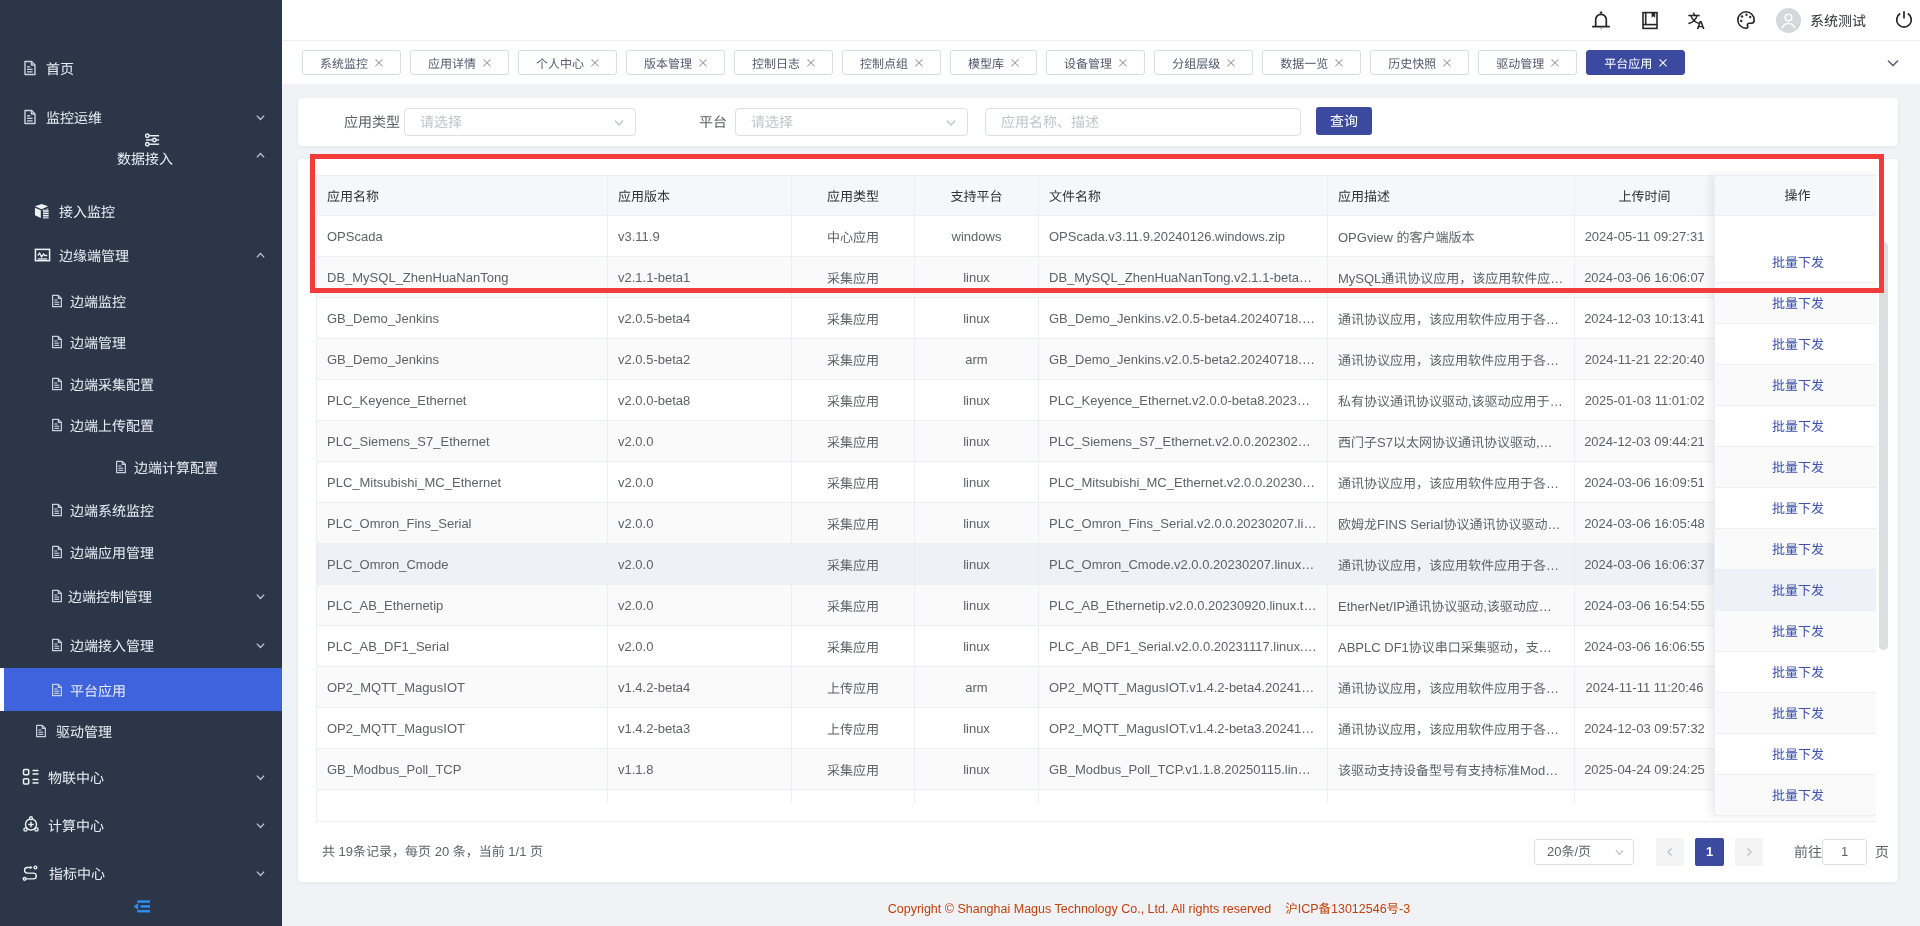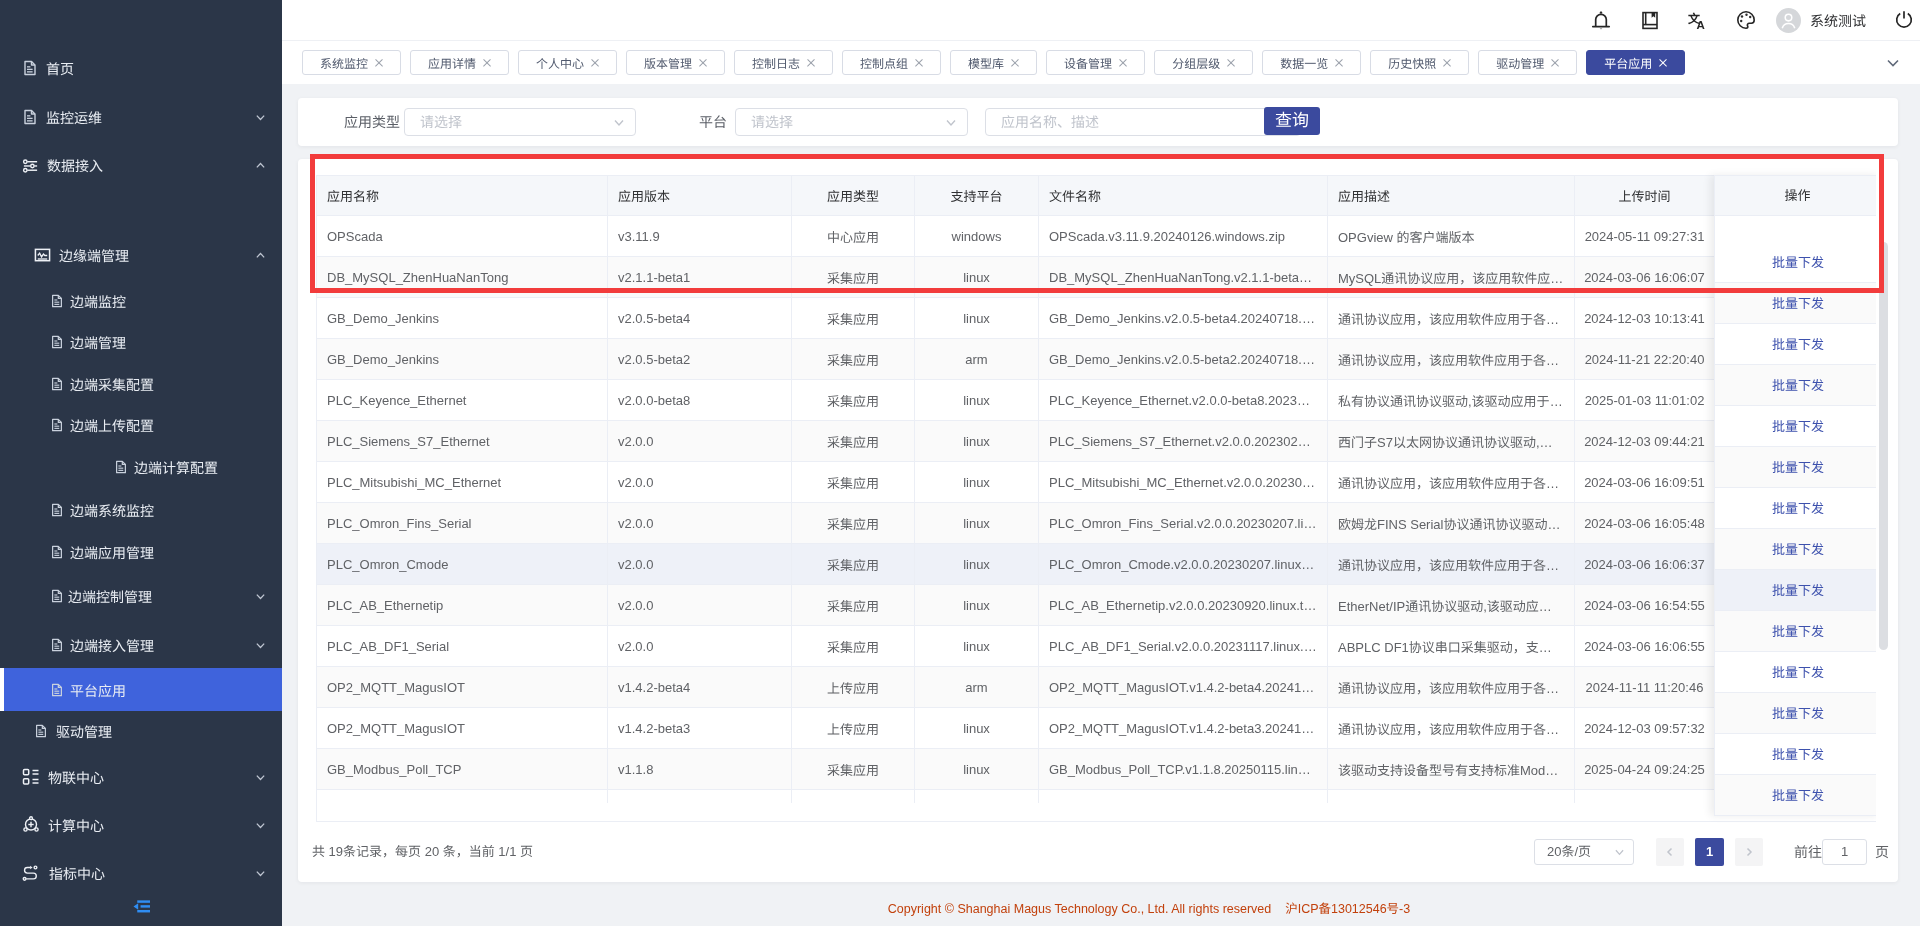--- a/index.html
+++ b/index.html
@@ -28,21 +28,21 @@
 .tab .x::before{transform:translate(-50%,-50%) rotate(45deg);}
 .tab .x::after{transform:translate(-50%,-50%) rotate(-45deg);}
 .tab.on{background:#3b4a9e;border-color:#3b4a9e;color:#fff;}
 .tab.on .x::before,.tab.on .x::after{background:#fff;}
 
 #filtercard{position:absolute;left:298px;top:98px;width:1600px;height:48px;background:#fff;border-radius:4px;box-shadow:0 1px 4px rgba(0,21,41,.06);}
 #tablecard{position:absolute;left:298px;top:159px;width:1600px;height:723px;background:#fff;border-radius:4px;box-shadow:0 1px 4px rgba(0,21,41,.06);}
 .flabel{position:absolute;top:0;height:48px;line-height:48px;color:#5a5e66;font-size:14px;}
 .fsel{position:absolute;top:10px;height:28px;border:1px solid #dcdfe6;border-radius:4px;background:#fff;color:#c0c4cc;font-size:14px;line-height:26px;padding-left:15px;}
 .fsel .sarr{position:absolute;right:10px;top:9px;}
-.fbtn{position:absolute;left:966px;top:9px;width:56px;height:28px;background:#3b4a9e;border-radius:3px;color:#fff;font-size:17px;text-align:center;line-height:28px;}
+.fbtn{position:absolute;left:1018px;top:9px;width:56px;height:28px;background:#3b4a9e;border-radius:3px;color:#fff;font-size:14px;text-align:center;line-height:28px;}
 
 #tbl{position:absolute;left:18px;top:16px;width:1565px;}
 table{border-collapse:collapse;table-layout:fixed;width:1565px;font-size:13px;}
 th,td{border:1px solid #ebeef5;height:41px;padding:0 10px;overflow:hidden;white-space:nowrap;text-overflow:ellipsis;color:#606266;font-weight:normal;text-align:left;}
 thead th{height:40px;background:#f5f7fa;color:#303133;font-weight:500;font-size:13px;}
 tr.stripe td{background:#fafafa;}
 tr.hov td{background:#eef1f8;}
 td.c,th.c{text-align:center;}
 td.t{text-align:center;padding:0;}
 
@@ -83,36 +83,52 @@
           <rect x="5" y="6.2" width="3.4" height="1.3" fill="#c9d1dd"></rect>
           <rect x="5" y="8.7" width="5.6" height="1.3" fill="#c9d1dd"></rect>
           <rect x="5" y="11.2" width="5.6" height="1.3" fill="#c9d1dd"></rect>
         </svg>
       </span>
       <span class="mtxt" style="margin-left:8px;">监控运维</span>
       <svg class="chev" width="11" height="11" viewBox="0 0 12 12" fill="none">
         <path d="M2 4 L6 8.2 L10 4" stroke="#bfc6d2" stroke-width="1.4"></path>
       </svg>
     </div>
-    <div class="mi" style="top:141px;height:48px;">
+    <div class="mi" style="top:131px;height:48px;flex-direction:column;">
       <span class="micon" style="margin-left:22px;">
         <svg width="17" height="17" viewBox="0 0 18 18" fill="none" stroke="#eef1f6" stroke-width="1.5">
           <circle cx="3.5" cy="5" r="1.8"></circle>
           <line x1="5.5" y1="5" x2="16" y2="5"></line>
           <circle cx="11" cy="9.5" r="1.8"></circle>
           <line x1="2" y1="9.5" x2="9" y2="9.5"></line>
           <line x1="13" y1="9.5" x2="16" y2="9.5"></line>
           <circle cx="3.5" cy="14" r="1.8"></circle>
           <line x1="5.5" y1="14" x2="16" y2="14"></line>
         </svg>
       </span>
       <span class="mtxt" style="margin-left:8px;">数据接入</span>
       <svg class="chev" width="11" height="11" viewBox="0 0 12 12" fill="none">
         <path d="M2 8 L6 3.8 L10 8" stroke="#bfc6d2" stroke-width="1.4"></path>
       </svg>
+    </div>
+    <div class="mi" style="top:189px;height:44px;">
+      <span class="micon" style="margin-left:34px;">
+        <svg width="17" height="17" viewBox="0 0 18 18">
+          <g fill="#eef1f6">
+            <path d="M8 1 L15 3.5 L8 6.5 L1 3.5 Z"></path>
+            <path d="M1 5 L7.2 7.8 V16 L1 13 Z"></path>
+            <path d="M8.8 8 L15 5.5 V7 H9.8 Z"></path>
+            <rect x="9.5" y="7.6" width="6" height="1.7"></rect>
+            <rect x="9.5" y="10.1" width="6" height="1.7"></rect>
+            <rect x="9.5" y="12.6" width="6" height="1.7"></rect>
+            <rect x="9.5" y="15.1" width="6" height="1.2"></rect>
+          </g>
+        </svg>
+      </span>
+      <span class="mtxt" style="margin-left:8px;">接入监控</span>
     </div>
     <div class="mi" style="top:233px;height:44px;">
       <span class="micon" style="margin-left:34px;">
         <svg width="17" height="17" viewBox="0 0 18 18" fill="none">
           <rect x="1.5" y="2.5" width="15" height="12" stroke="#eef1f6" stroke-width="1.6"></rect>
           <path d="M4 9 L6 6.5 L8 10.5 L10 7.5 L11.5 9 H14" stroke="#eef1f6" stroke-width="1.4" fill="none"></path>
           <line x1="4" y1="12.7" x2="14" y2="12.7" stroke="#eef1f6" stroke-width="1.4"></line>
         </svg>
       </span>
       <span class="mtxt" style="margin-left:8px;">边缘端管理</span>
@@ -587,21 +603,21 @@
       <div class="opcell" style="top:313px;height:41px;background:#fff;line-height:40px;"><a>批量下发</a></div>
       <div class="opcell" style="top:354px;height:41px;background:#fafafa;line-height:40px;"><a>批量下发</a></div>
       <div class="opcell" style="top:395px;height:41px;background:#eef1f8;line-height:40px;"><a>批量下发</a></div>
       <div class="opcell" style="top:436px;height:41px;background:#fafafa;line-height:40px;"><a>批量下发</a></div>
       <div class="opcell" style="top:477px;height:41px;background:#fff;line-height:40px;"><a>批量下发</a></div>
       <div class="opcell" style="top:518px;height:41px;background:#fafafa;line-height:40px;"><a>批量下发</a></div>
       <div class="opcell" style="top:559px;height:41px;background:#fff;line-height:40px;"><a>批量下发</a></div>
       <div class="opcell" style="top:600px;height:41px;background:#fafafa;line-height:40px;"><a>批量下发</a></div>
     </div>
     <div id="pgbar">
-<div class="abs" style="left:14px;top:0;height:28px;line-height:28px;color:#606266;font-size:13px;">共 19条记录，每页 20 条，当前 1/1 页</div>
+<div class="abs" style="left:24px;top:0;height:28px;line-height:28px;color:#606266;font-size:13px;">共 19条记录，每页 20 条，当前 1/1 页</div>
 <div class="abs" style="left:1236px;top:1px;width:100px;height:26px;border:1px solid #dcdfe6;border-radius:3px;color:#606266;font-size:13px;line-height:24px;text-align:left;padding-left:12px;">20条/页<svg style="position:absolute;right:8px;top:8px;" width="11" height="9" viewBox="0 0 12 10" fill="none">
           <path d="M2 2.5 L6 7 L10 2.5" stroke="#c0c4cc" stroke-width="1.4"></path>
         </svg></div>
 <div class="abs" style="left:1358px;top:0;width:28px;height:28px;background:#f4f4f5;border-radius:2px;">
         <svg style="position:absolute;left:9px;top:9px;" width="10" height="10" viewBox="0 0 10 10" fill="none">
           <path d="M6.5 1.5 L3 5 L6.5 8.5" stroke="#c0c4cc" stroke-width="1.5"></path>
         </svg>
       </div>
 <div class="abs" style="left:1397px;top:0;width:29px;height:28px;background:#3b4a9e;border-radius:2px;color:#fff;text-align:center;line-height:28px;font-size:13px;font-weight:bold;">1</div>
 <div class="abs" style="left:1437px;top:0;width:28px;height:28px;background:#f4f4f5;border-radius:2px;">

